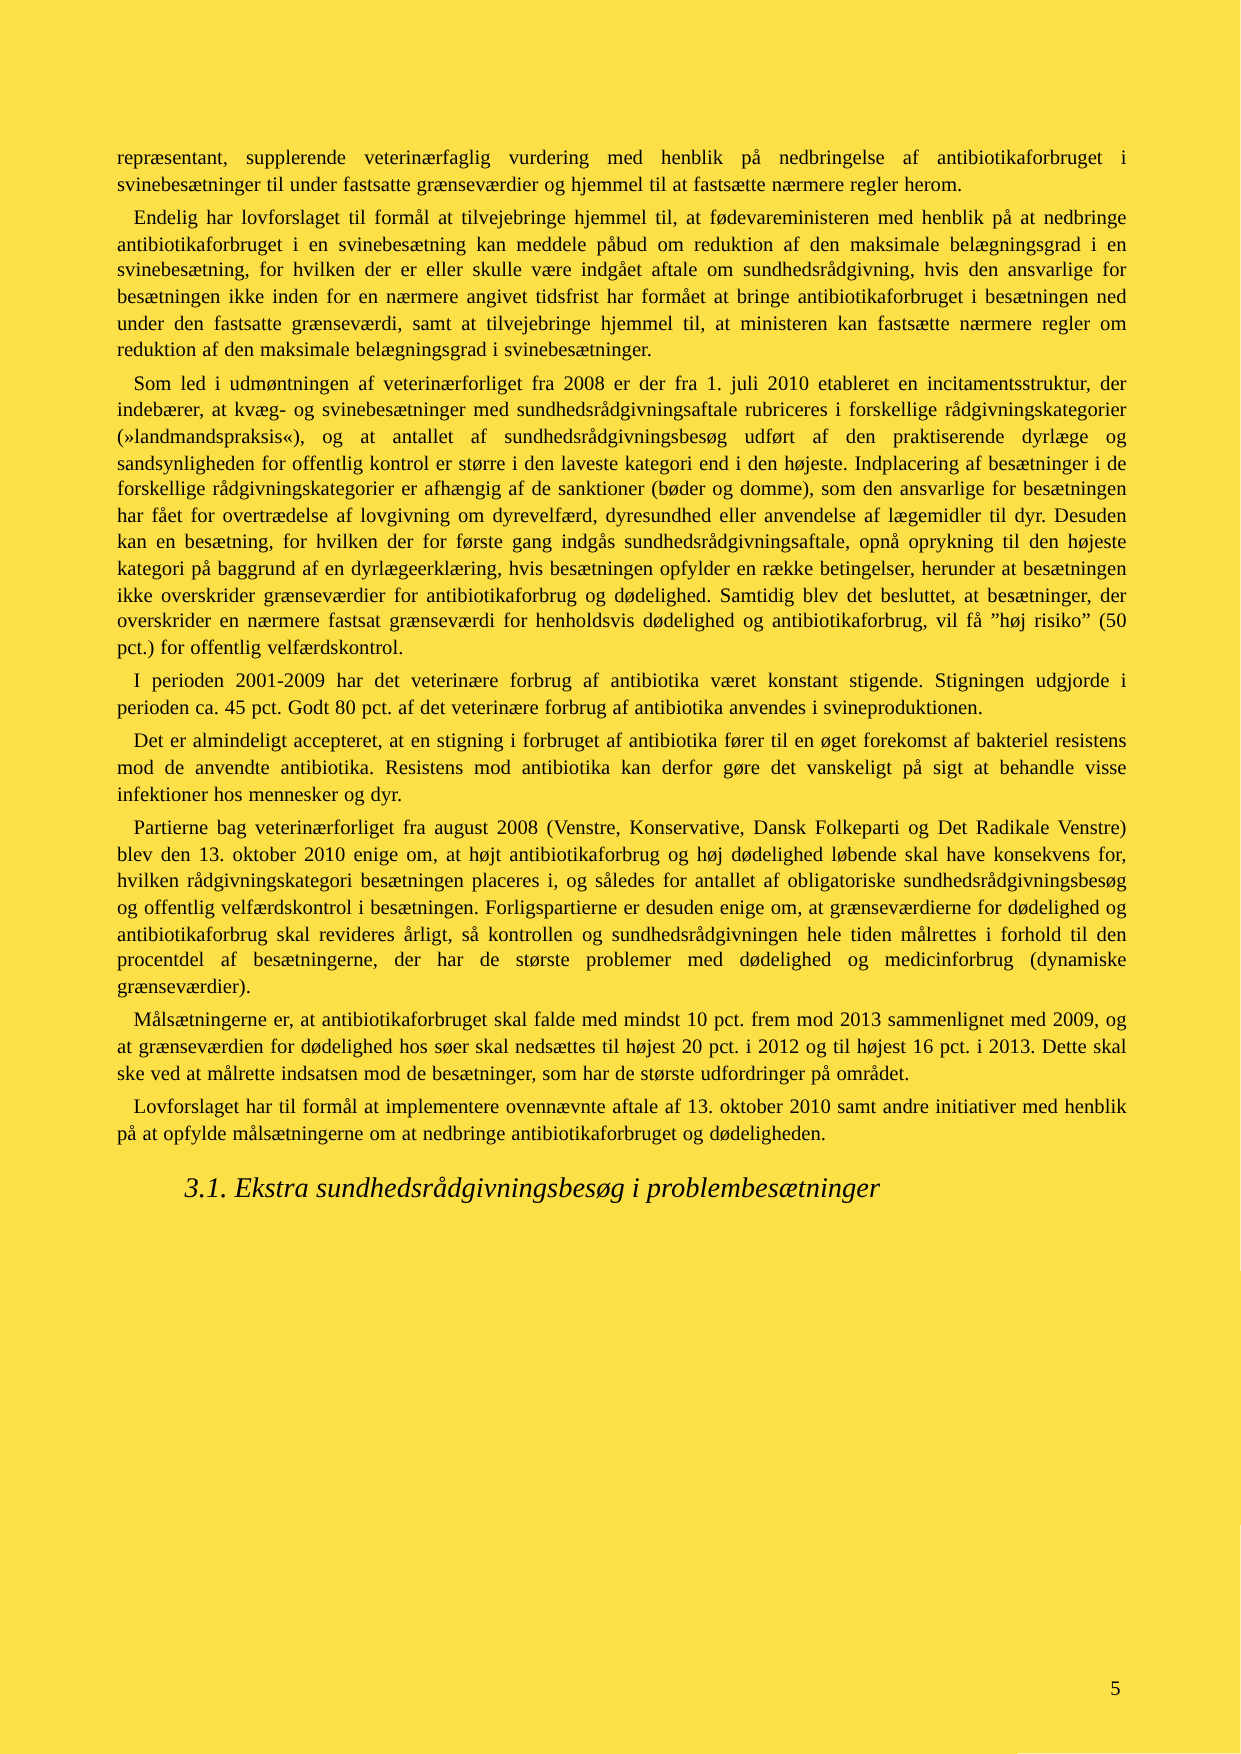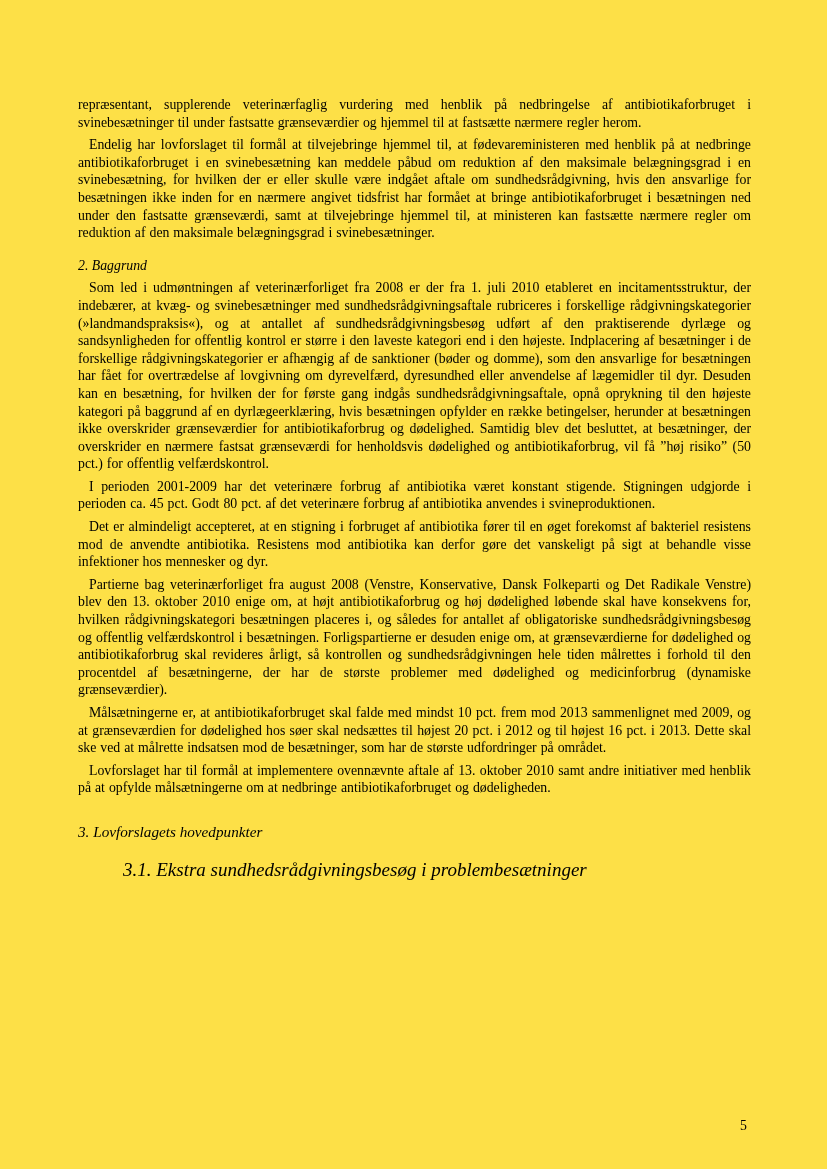--- a/index.html
+++ b/index.html
@@ -65,24 +65,22 @@
     line-height: 17.6px;
   }
 </style>
 </head>
 <body>
 
 <div class="page">
   <div class="text-block">
     <p class="para first">repræsentant, supplerende veterinærfaglig vurdering med henblik på nedbringelse af antibiotikaforbruget i svinebesætninger til under fastsatte grænseværdier og hjemmel til at fastsætte nærmere regler herom.</p>
     <p class="para">Endelig har lovforslaget til formål at tilvejebringe hjemmel til, at fødevareministeren med henblik på at nedbringe antibiotikaforbruget i en svinebesætning kan meddele påbud om reduktion af den maksimale belægningsgrad i en svinebesætning, for hvilken der er eller skulle være indgået aftale om sundhedsrådgivning, hvis den ansvarlige for besætningen ikke inden for en nærmere angivet tidsfrist har formået at bringe antibiotikaforbruget i besætningen ned under den fastsatte grænseværdi, samt at tilvejebringe hjemmel til, at ministeren kan fastsætte nærmere regler om reduktion af den maksimale belægningsgrad i svinebesætninger.</p>
-    <div class="heading">2. Baggrund</div>
     <p class="para">Som led i udmøntningen af veterinærforliget fra 2008 er der fra 1. juli 2010 etableret en incitamentsstruktur, der indebærer, at kvæg- og svinebesætninger med sundhedsrådgivningsaftale rubriceres i forskellige rådgivningskategorier (»landmandspraksis«), og at antallet af sundhedsrådgivningsbesøg udført af den praktiserende dyrlæge og sandsynligheden for offentlig kontrol er større i den laveste kategori end i den højeste. Indplacering af besætninger i de forskellige rådgivningskategorier er afhængig af de sanktioner (bøder og domme), som den ansvarlige for besætningen har fået for overtrædelse af lovgivning om dyrevelfærd, dyresundhed eller anvendelse af lægemidler til dyr. Desuden kan en besætning, for hvilken der for første gang indgås sundhedsrådgivningsaftale, opnå oprykning til den højeste kategori på baggrund af en dyrlægeerklæring, hvis besætningen opfylder en række betingelser, herunder at besætningen ikke overskrider grænseværdier for antibiotikaforbrug og dødelighed. Samtidig blev det besluttet, at besætninger, der overskrider en nærmere fastsat grænseværdi for henholdsvis dødelighed og antibiotikaforbrug, vil få ”høj risiko” (50 pct.) for offentlig velfærdskontrol.</p>
     <p class="para">I perioden 2001-2009 har det veterinære forbrug af antibiotika været konstant stigende. Stigningen udgjorde i perioden ca. 45 pct. Godt 80 pct. af det veterinære forbrug af antibiotika anvendes i svineproduktionen.</p>
     <p class="para">Det er almindeligt accepteret, at en stigning i forbruget af antibiotika fører til en øget forekomst af bakteriel resistens mod de anvendte antibiotika. Resistens mod antibiotika kan derfor gøre det vanskeligt på sigt at behandle visse infektioner hos mennesker og dyr.</p>
     <p class="para">Partierne bag veterinærforliget fra august 2008 (Venstre, Konservative, Dansk Folkeparti og Det Radikale Venstre) blev den 13. oktober 2010 enige om, at højt antibiotikaforbrug og høj dødelighed løbende skal have konsekvens for, hvilken rådgivningskategori besætningen placeres i, og således for antallet af obligatoriske sundhedsrådgivningsbesøg og offentlig velfærdskontrol i besætningen. Forligspartierne er desuden enige om, at grænseværdierne for dødelighed og antibiotikaforbrug skal revideres årligt, så kontrollen og sundhedsrådgivningen hele tiden målrettes i forhold til den procentdel af besætningerne, der har de største problemer med dødelighed og medicinforbrug (dynamiske grænseværdier).</p>
     <p class="para">Målsætningerne er, at antibiotikaforbruget skal falde med mindst 10 pct. frem mod 2013 sammenlignet med 2009, og at grænseværdien for dødelighed hos søer skal nedsættes til højest 20 pct. i 2012 og til højest 16 pct. i 2013. Dette skal ske ved at målrette indsatsen mod de besætninger, som har de største udfordringer på området.</p>
     <p class="para">Lovforslaget har til formål at implementere ovennævnte aftale af 13. oktober 2010 samt andre initiativer med henblik på at opfylde målsætningerne om at nedbringe antibiotikaforbruget og dødeligheden.</p>
-    <div class="heading main">3. Lovforslagets hovedpunkter</div>
     <div class="heading sub">3.1. Ekstra sundhedsrådgivningsbesøg i problembesætninger</div>
   </div>
   <div class="page-number">5</div>
 </div>
 
 </body></html>

